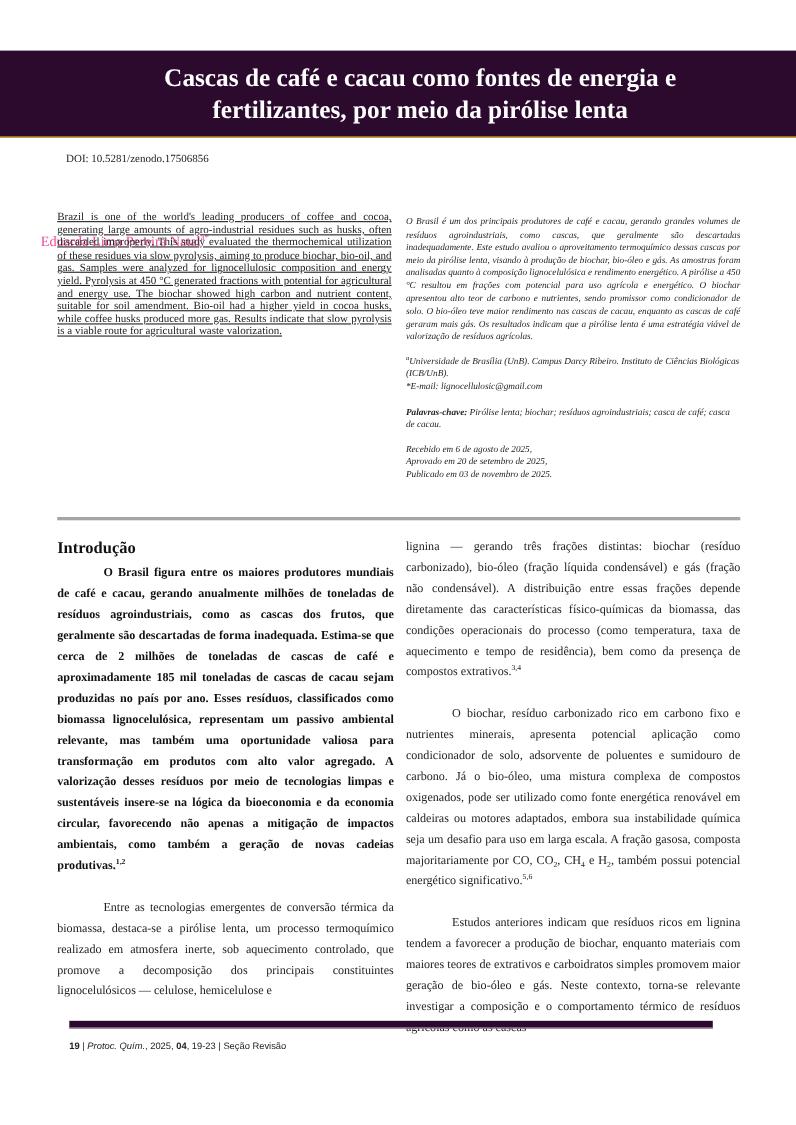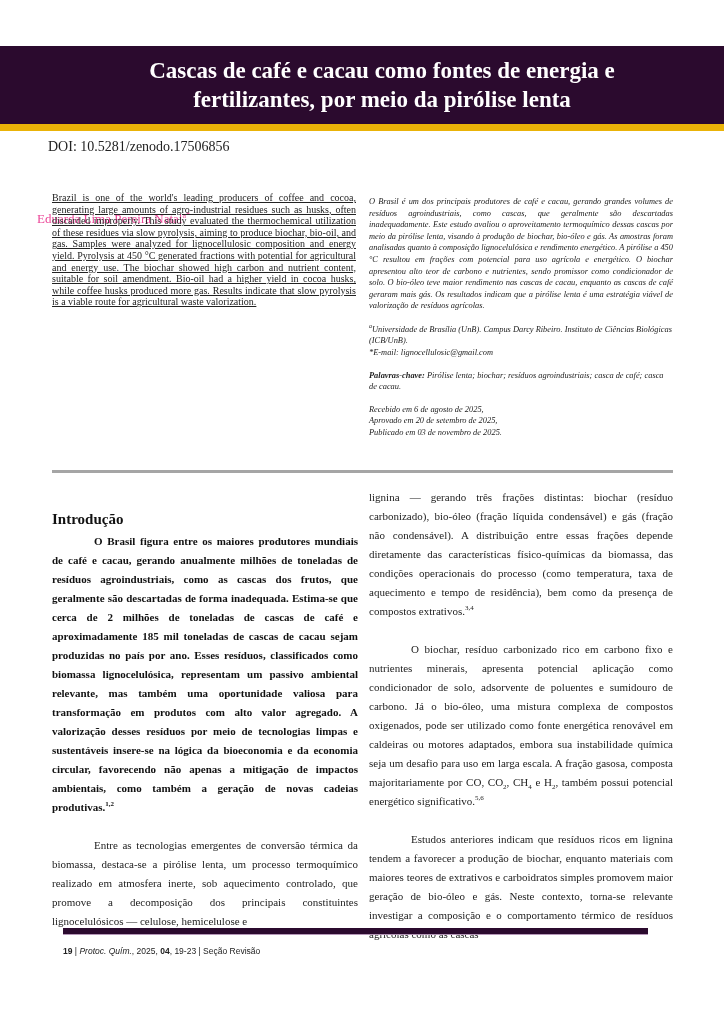--- a/index.html
+++ b/index.html
@@ -15,41 +15,41 @@
       font-family: "Liberation Serif", serif;
       color: #111111;
     }
     .banner {
       position: absolute;
       left: 0;
       top: 46px;
       width: 724px;
       height: 78px;
       background: #2b0a2e;
-      border-bottom: 7px solid #eab308;
+      border-bottom: 1px solid #eab308;
       display: flex;
       align-items: center;
       justify-content: center;
     }
     .banner h1 {
       margin: 0;
       color: #ffffff;
       font-family: "Liberation Serif", serif;
       font-weight: bold;
       font-size: 23px;
       line-height: 29px;
       text-align: center;
       padding-left: 40px;
       width: 560px;
     }
     .doi {
       position: absolute;
-      left: 48px;
+      left: 60px;
       top: 139px;
-      font-size: 14px;
+      font-size: 10px;
       color: #222;
     }
     .author {
       position: absolute;
       left: 37px;
       top: 167px;
       font-size: 13px;
       color: #ec4899;
       margin-top: 44px;
     }
@@ -102,21 +102,20 @@
       top: 470px;
       width: 621px;
       height: 3px;
       background: #a5a5a5;
     }
     .col-left {
       position: absolute;
       left: 52px;
       top: 488px;
       width: 306px;
-      margin-top: 20px;
     }
     .col-right {
       position: absolute;
       left: 369px;
       top: 488px;
       width: 304px;
     }
     .section-title {
       margin: 0 0 2px 0;
       font-family: "Liberation Serif", serif;

